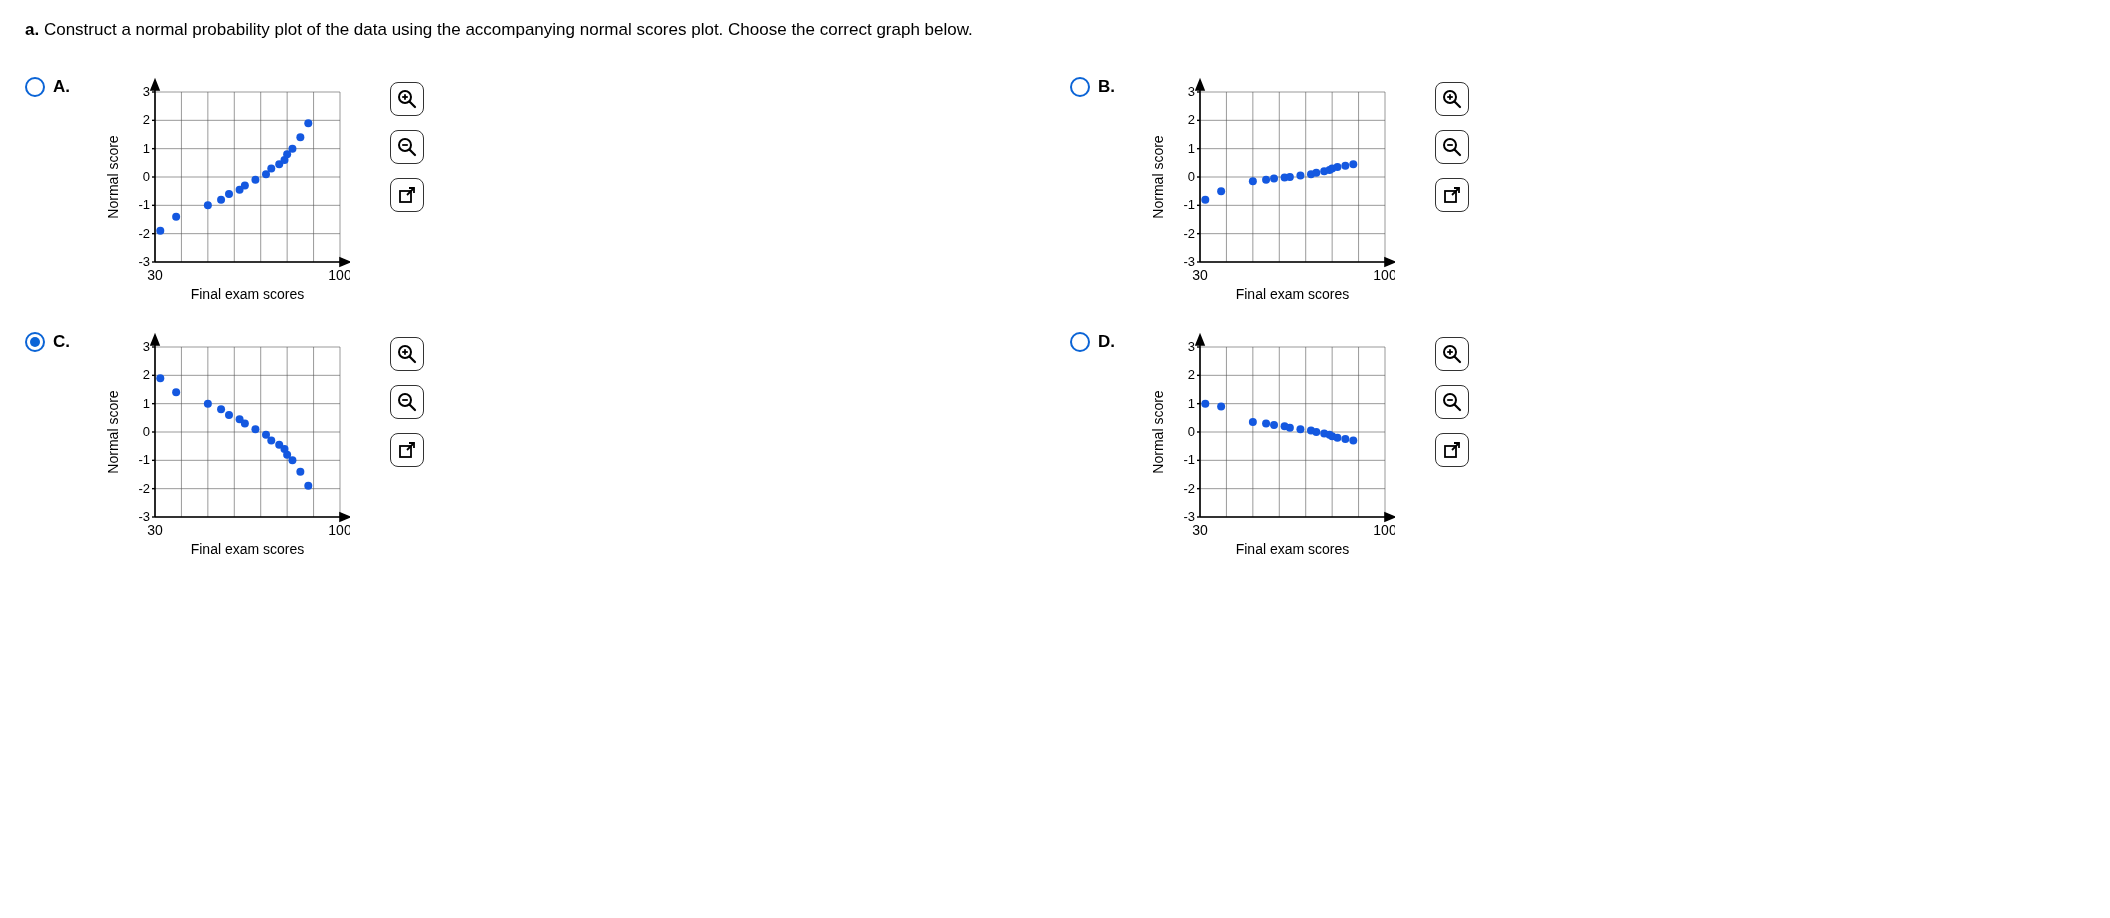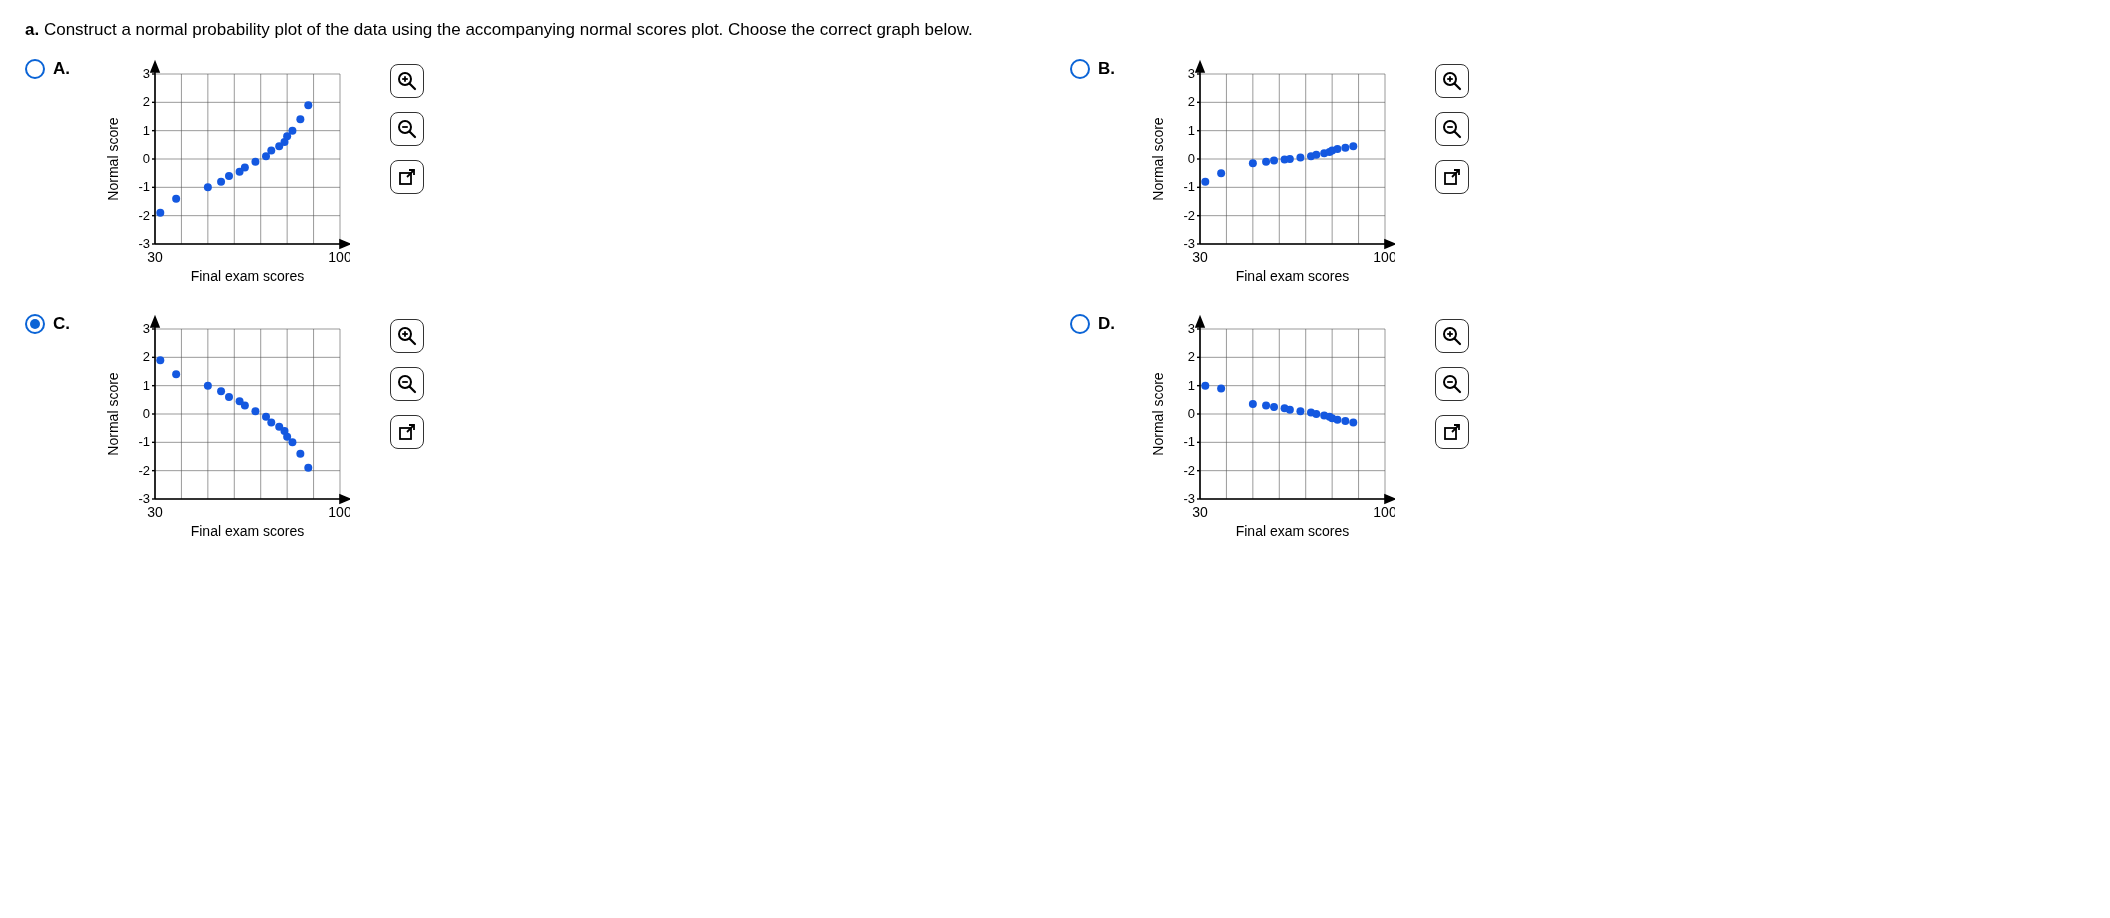--- a/index.html
+++ b/index.html
@@ -4,21 +4,21 @@
 <style>
   * { box-sizing: border-box; }
   body {
     font-family: Arial, Helvetica, sans-serif;
     margin: 0;
     padding: 20px 25px;
     color: #000;
     font-size: 17px;
     width: 2110px;
   }
-  .question-text { margin-bottom: 19px; }
+  .question-text { margin-bottom: 37px; }
   .question-text b { font-weight: bold; }
   .options-grid {
     display: grid;
     grid-template-columns: 1fr 1fr;
     column-gap: 30px;
     row-gap: 20px;
   }
   .option {
     display: flex;
     align-items: flex-start;

